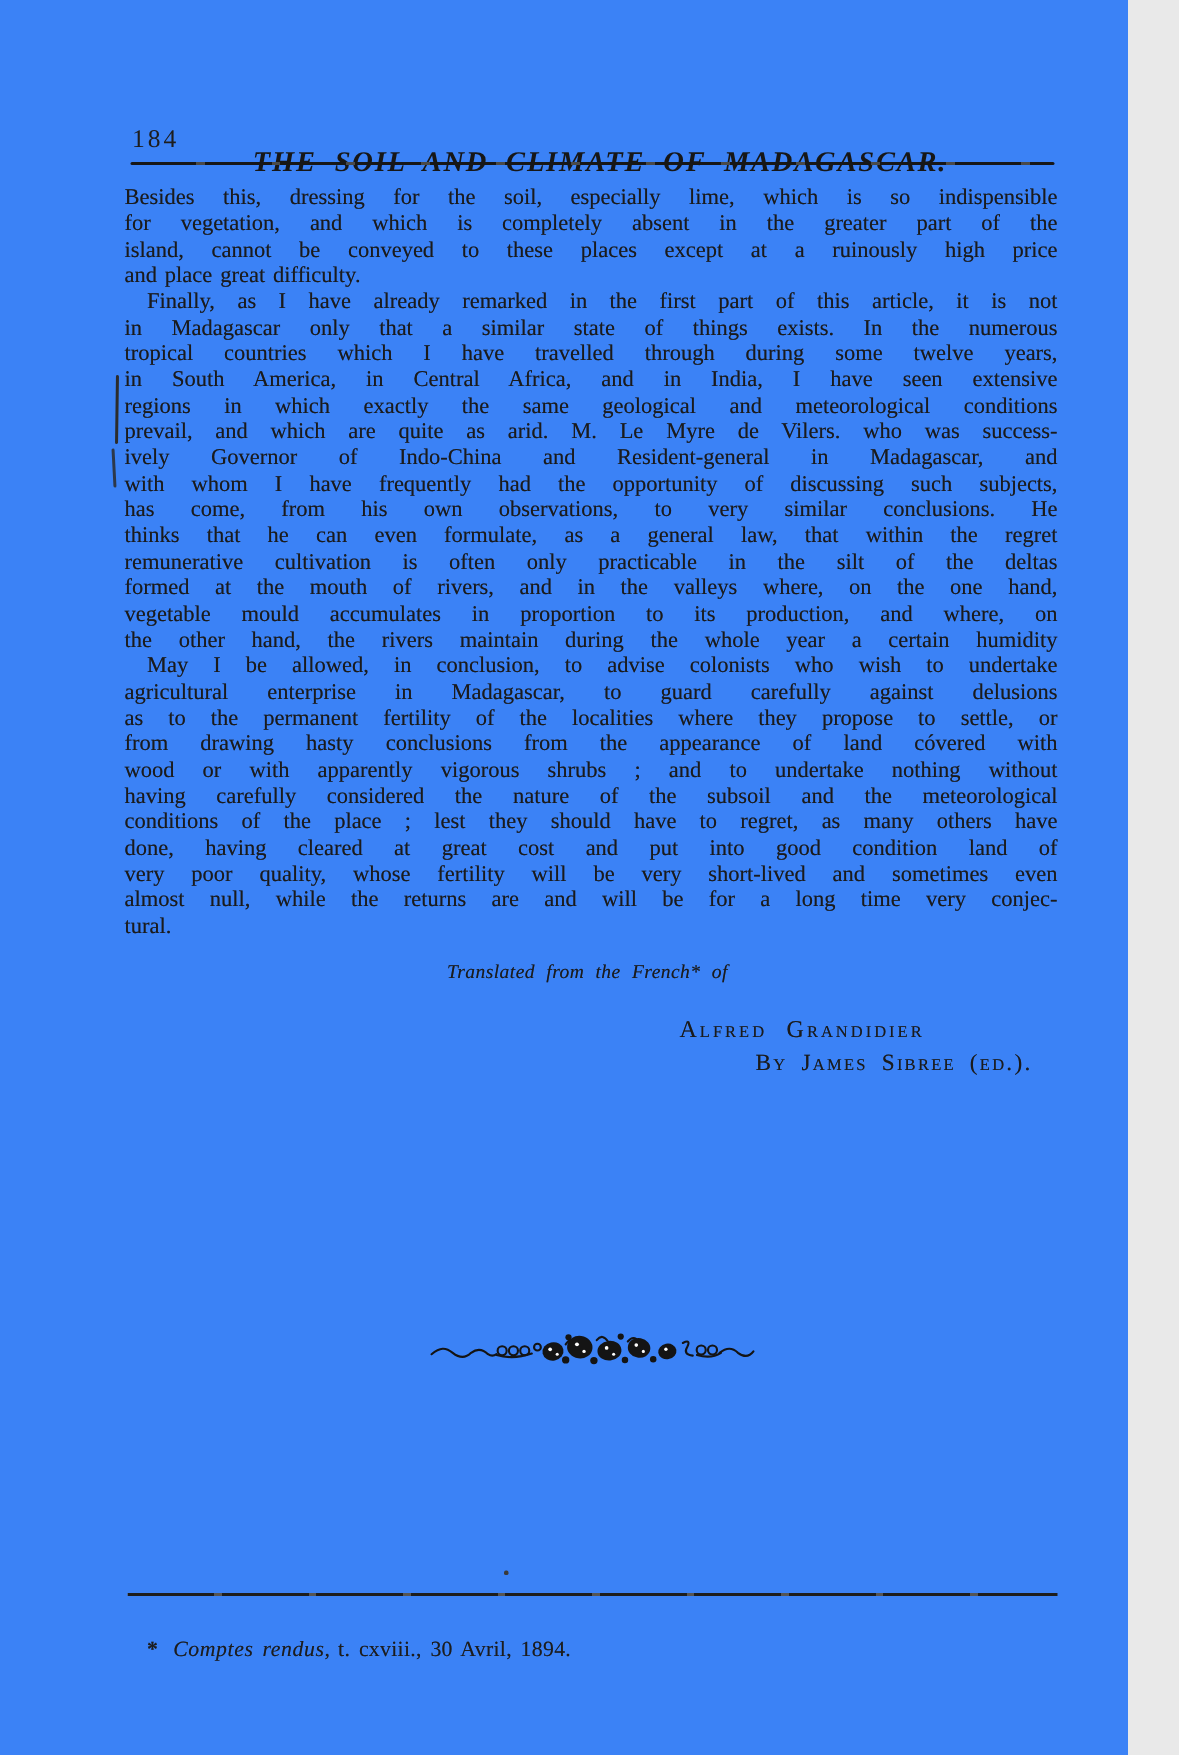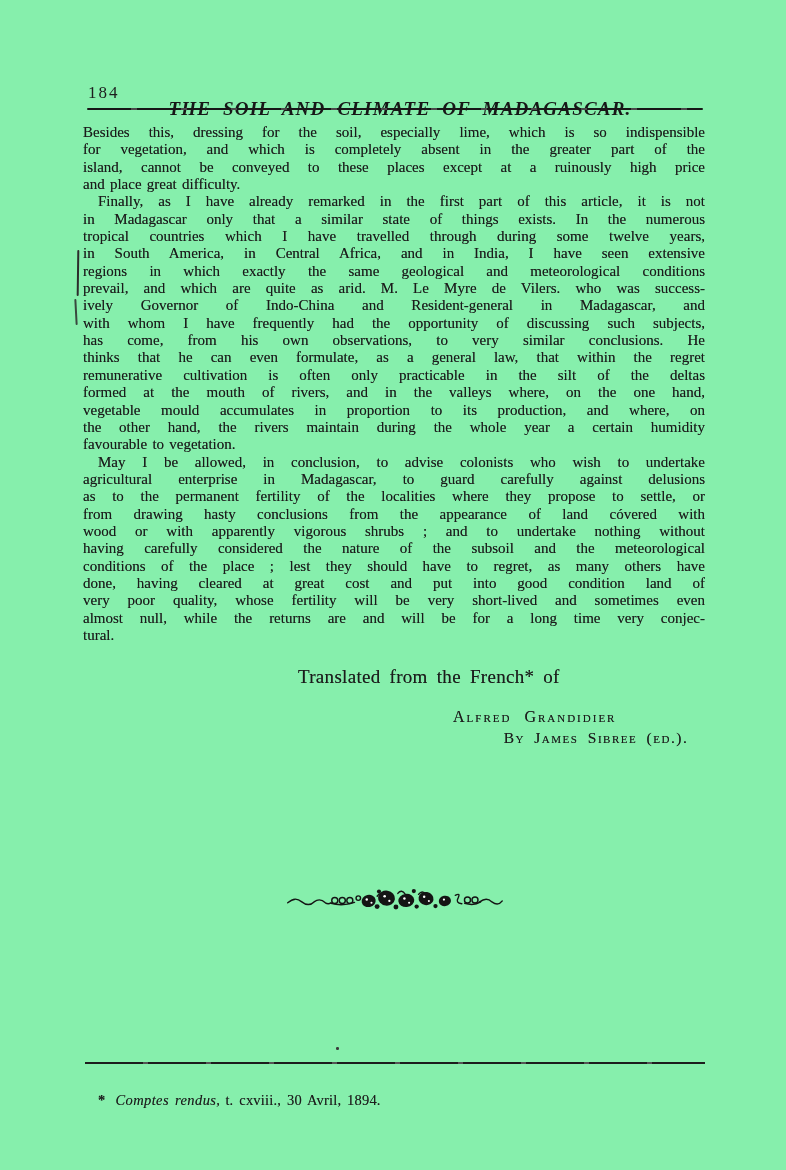--- a/index.html
+++ b/index.html
@@ -1,22 +1,23 @@
 <!DOCTYPE html>
 <html><head>
 <meta charset="utf-8">
 <style>
   html,body{margin:0;padding:0;background:#e9e9e9;}
   .page{
     position:relative;
-    width:786px;height:1170px;
-    background:#86efac;
+    width:712px;height:1170px;
+    background:#3b82f6;
     overflow:hidden;
     font-family:"Liberation Serif","DejaVu Serif",serif;
     color:#1b1b1b;
+    padding-left:40px;
   }
   
   .running-head{position:absolute;left:83px;top:80px;width:622px;height:26px;}
   .page-number{
     position:absolute;left:5px;top:3px;
     font-size:17px;letter-spacing:2px;color:#1d1d1d;
   }
   .running-title{
     position:absolute;left:0;top:0;width:100%;
     text-align:center;padding-left:12px;box-sizing:border-box;
@@ -41,22 +42,22 @@
     white-space:normal;
   }
   .text-line.para-end{text-align-last:left;}
   .text-line.indent{text-indent:15px;}
   
   .margin-mark{position:absolute;background:#2c2c2c;border-radius:2px;}
   .margin-mark.a{left:77px;top:250px;width:2px;height:46px;transform:rotate(.8deg);}
   .margin-mark.b{left:75px;top:299px;width:1.6px;height:26px;transform:rotate(-3deg);opacity:.85;}
   
   .sig-translated{
-    margin-top:24px;margin-left:215px;
-    font-size:19px;letter-spacing:.3px;word-spacing:4px;
+    margin-top:12px;margin-left:215px;
+    font-style:italic;font-size:13px;letter-spacing:.3px;word-spacing:4px;
   }
   .sig-author{
     margin-top:22px;margin-left:370px;
     font-variant:small-caps;font-size:16px;letter-spacing:2px;word-spacing:7px;
   }
   .sig-editor{
     margin-top:4px;margin-left:404px;
     font-variant:small-caps;font-size:15.5px;letter-spacing:1.5px;word-spacing:4px;text-align:center;
   }
   
@@ -108,21 +109,20 @@
       <div class="text-line">regions in which exactly the same geological and meteorological conditions</div>
       <div class="text-line">prevail, and which are quite as arid.  M. Le Myre de Vilers. who was success-</div>
       <div class="text-line">ively Governor of Indo-China and Resident-general in Madagascar, and</div>
       <div class="text-line">with whom I have frequently had the opportunity of discussing such subjects,</div>
       <div class="text-line">has come, from his own observations, to very similar conclusions.  He</div>
       <div class="text-line">thinks that he can even formulate, as a general law, that within the regret</div>
       <div class="text-line">remunerative cultivation is often only practicable in the silt of the deltas</div>
       <div class="text-line">formed at the mouth of rivers, and in the valleys where, on the one hand,</div>
       <div class="text-line">vegetable mould accumulates in proportion to its production, and where, on</div>
       <div class="text-line">the other hand, the rivers maintain during the whole year a certain humidity</div>
-      <div class="text-line para-end">favourable to vegetation.</div>
     </div>
 
     <div>
       <div class="text-line indent">May I be allowed, in conclusion, to advise colonists who wish to undertake</div>
       <div class="text-line">agricultural enterprise in Madagascar, to guard carefully against delusions</div>
       <div class="text-line">as to the permanent fertility of the localities where they propose to settle, or</div>
       <div class="text-line">from drawing hasty conclusions from the appearance of land cóvered with</div>
       <div class="text-line">wood or with apparently vigorous shrubs ; and to undertake nothing without</div>
       <div class="text-line">having carefully considered the nature of the subsoil and the meteorological</div>
       <div class="text-line">conditions of the place ; lest they should have to regret, as many others have</div>

